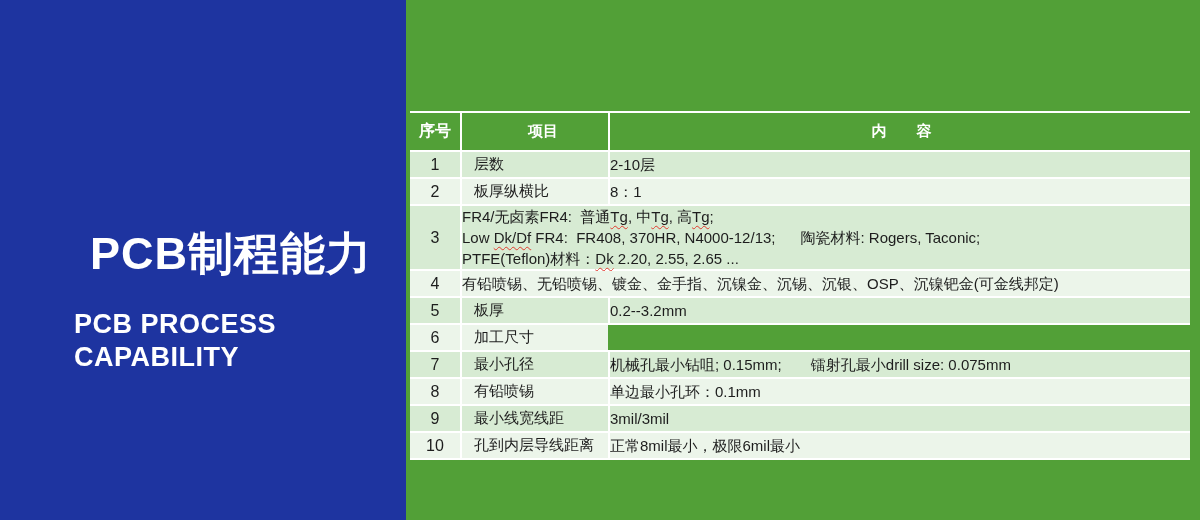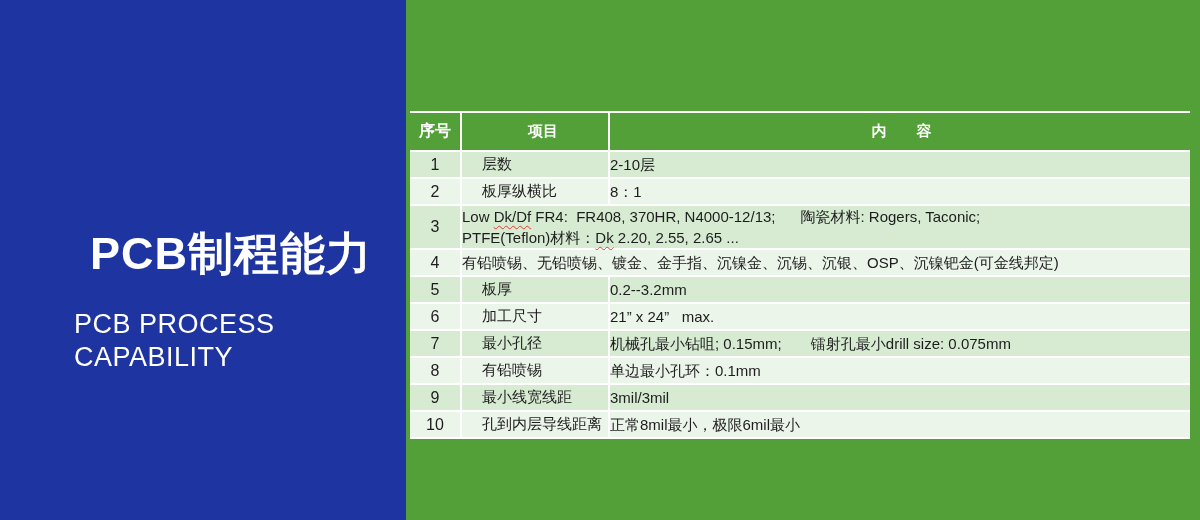--- a/index.html
+++ b/index.html
@@ -29,21 +29,21 @@
   .title-cn {
     margin: 16px;
     font-size: 45px;
     font-weight: bold;
     letter-spacing: 1px;
     white-space: nowrap;
   }
   .subtitle {
     margin-top: 24px;
     font-size: 27px;
-    font-weight: normal;
+    font-weight: bold;
     letter-spacing: 0.5px;
     line-height: 1.22;
   }
   
   .right-panel {
     position: absolute;
     left: 406px; top: 0;
     width: 794px; height: 485px;
     background: var(--panel-green, #52a037);
     margin-top: 8px;
@@ -79,21 +79,21 @@
     min-height: 25px;
   }
   .c-no {
     width: 50px;
     justify-content: center;
     font-size: 16px;
   }
   .c-item {
     width: 148px;
     border-left: 2px solid #ffffff;
-    padding-left: 20px;
+    padding-left: 12px;
     font-size: 15px;
   }
   .t-head .c-item { justify-content: center; padding-left: 16px; }
   .c-content {
     flex: 1;
     border-left: 2px solid #ffffff;
     padding-left: 0;
     font-size: 15px;
     flex-direction: column;
     align-items: flex-start;
@@ -152,43 +152,41 @@
           <div class="t-row even">
             <div class="cell c-no">2</div>
             <div class="cell c-item">板厚纵横比</div>
             <div class="cell c-content">
               <div class="line"><span>8：1</span></div>
             </div>
           </div>
           <div class="t-row odd">
             <div class="cell c-no">3</div>
             <div class="cell c-content">
+              <div class="line"><span>FR4/无卤素FR4:  普通</span><span class="sp">Tg</span><span>, 中</span><span class="sp">Tg</span><span>, 高</span><span class="sp">Tg</span><span>;</span></div>
               <div class="line"><span>Low </span><span class="sp">Dk/Df</span><span> FR4:  FR408, 370HR, N4000-12/13;      陶瓷材料: Rogers, Taconic;</span></div>
               <div class="line"><span>PTFE(Teflon)材料：</span><span class="sp">Dk</span><span> 2.20, 2.55, 2.65 ...</span></div>
             </div>
           </div>
           <div class="t-row even">
             <div class="cell c-no">4</div>
             <div class="cell c-content">
               <div class="line"><span>有铅喷锡、无铅喷锡、镀金、金手指、沉镍金、沉锡、沉银、OSP、沉镍钯金(可金线邦定)</span></div>
             </div>
           </div>
           <div class="t-row odd">
             <div class="cell c-no">5</div>
             <div class="cell c-item">板厚</div>
             <div class="cell c-content">
               <div class="line"><span>0.2--3.2mm</span></div>
             </div>
           </div>
           <div class="t-row even">
             <div class="cell c-no">6</div>
             <div class="cell c-item">加工尺寸</div>
-            <div class="cell c-content">
-              <div class="line"><span>21” x 24”   max.</span></div>
-            </div>
           </div>
           <div class="t-row odd">
             <div class="cell c-no">7</div>
             <div class="cell c-item">最小孔径</div>
             <div class="cell c-content">
               <div class="line"><span>机械孔最小钻咀; 0.15mm;       镭射孔最小drill size: 0.075mm</span></div>
             </div>
           </div>
           <div class="t-row even">
             <div class="cell c-no">8</div>

